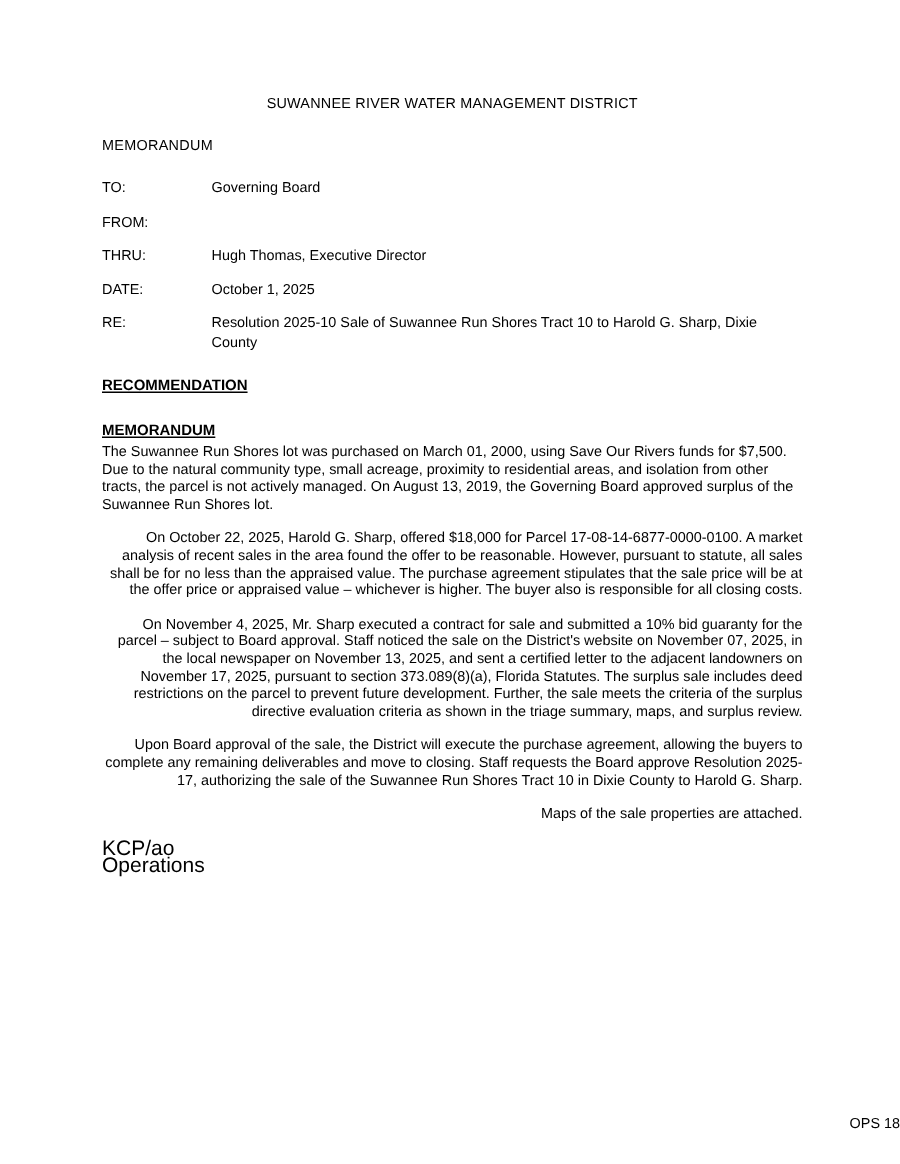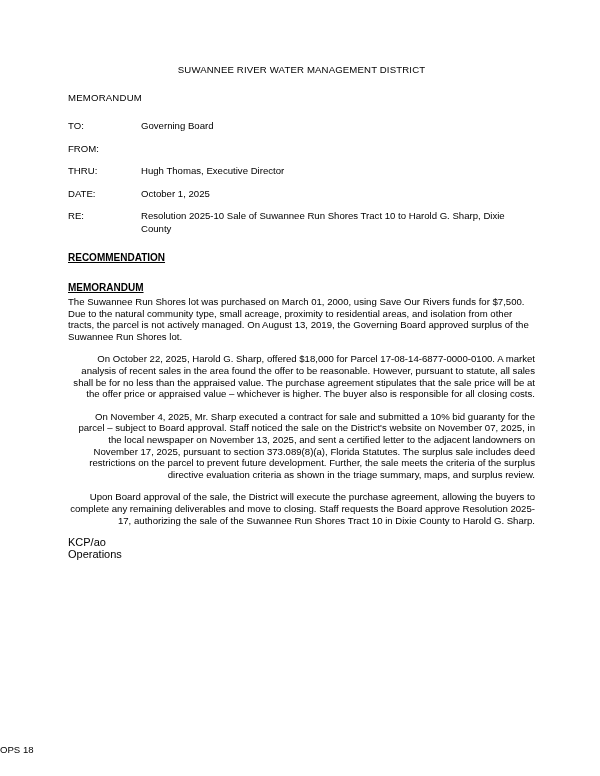--- a/index.html
+++ b/index.html
@@ -83,29 +83,29 @@
   }
   .para + .para {
     margin-top: 11px;
     text-align: right;
   }
   .section-body {
     margin-top: 1px;
   }
   .signoff {
     margin-top: 11px;
-    font-size: 11px;
+    font-size: 14px;
     line-height: 11.6px;
   }
   .footer {
     position: absolute;
     left: 0;
     top: 744px;
     width: 600px;
-    text-align: left;
+    text-align: right;
     font-size: 9.6px;
     line-height: 12px;
   }
 </style>
 </head>
 <body>
 
 <div class="page">
 
   <div class="content">
@@ -146,20 +146,21 @@
       <div class="section-heading">RECOMMENDATION</div>
     </div>
 
     <div class="section">
       <div class="section-heading">MEMORANDUM</div>
       <div class="section-body">
         <p class="para">The Suwannee Run Shores lot was purchased on March 01, 2000, using Save Our Rivers funds for $7,500. Due to the natural community type, small acreage, proximity to residential areas, and isolation from other tracts, the parcel is not actively managed. On August 13, 2019, the Governing Board approved surplus of the Suwannee Run Shores lot.</p>
         <p class="para">On October 22, 2025, Harold G. Sharp, offered $18,000 for Parcel 17-08-14-6877-0000-0100. A market analysis of recent sales in the area found the offer to be reasonable. However, pursuant to statute, all sales shall be for no less than the appraised value. The purchase agreement stipulates that the sale price will be at the offer price or appraised value – whichever is higher. The buyer also is responsible for all closing costs.</p>
         <p class="para">On November 4, 2025, Mr. Sharp executed a contract for sale and submitted a 10% bid guaranty for the parcel – subject to Board approval. Staff noticed the sale on the District's website on November 07, 2025, in the local newspaper on November 13, 2025, and sent a certified letter to the adjacent landowners on November 17, 2025, pursuant to section 373.089(8)(a), Florida Statutes. The surplus sale includes deed restrictions on the parcel to prevent future development. Further, the sale meets the criteria of the surplus directive evaluation criteria as shown in the triage summary, maps, and surplus review.</p>
         <p class="para">Upon Board approval of the sale, the District will execute the purchase agreement, allowing the buyers to complete any remaining deliverables and move to closing. Staff requests the Board approve Resolution 2025-17, authorizing the sale of the Suwannee Run Shores Tract 10 in Dixie County to Harold G. Sharp.</p>
+        <p class="para">Maps of the sale properties are attached.</p>
       </div>
     </div>
 
     <div class="signoff">
       <div>KCP/ao</div>
       <div>Operations</div>
     </div>
 
   </div>
 

